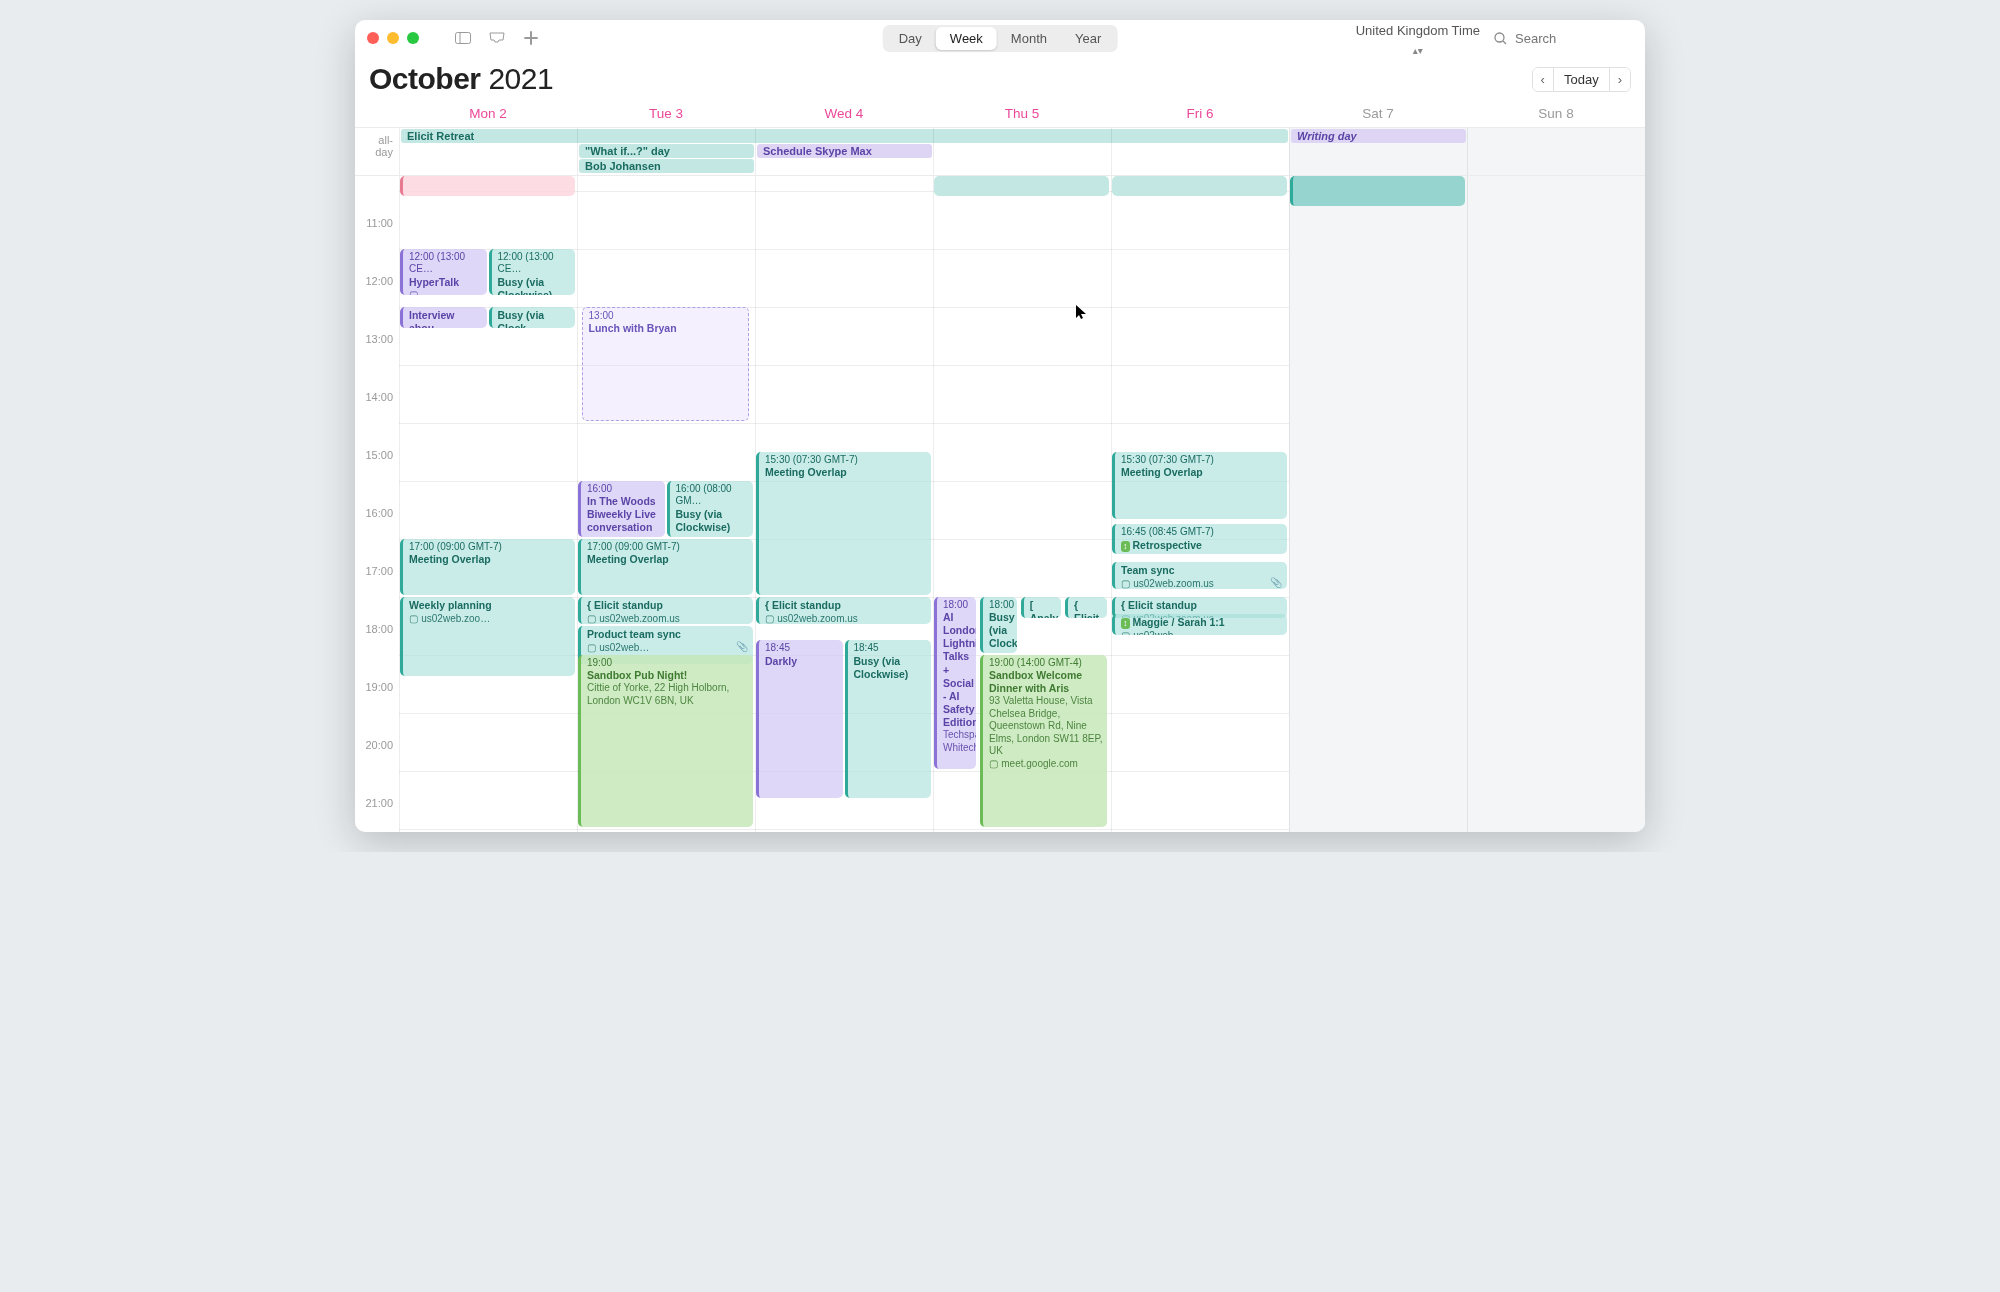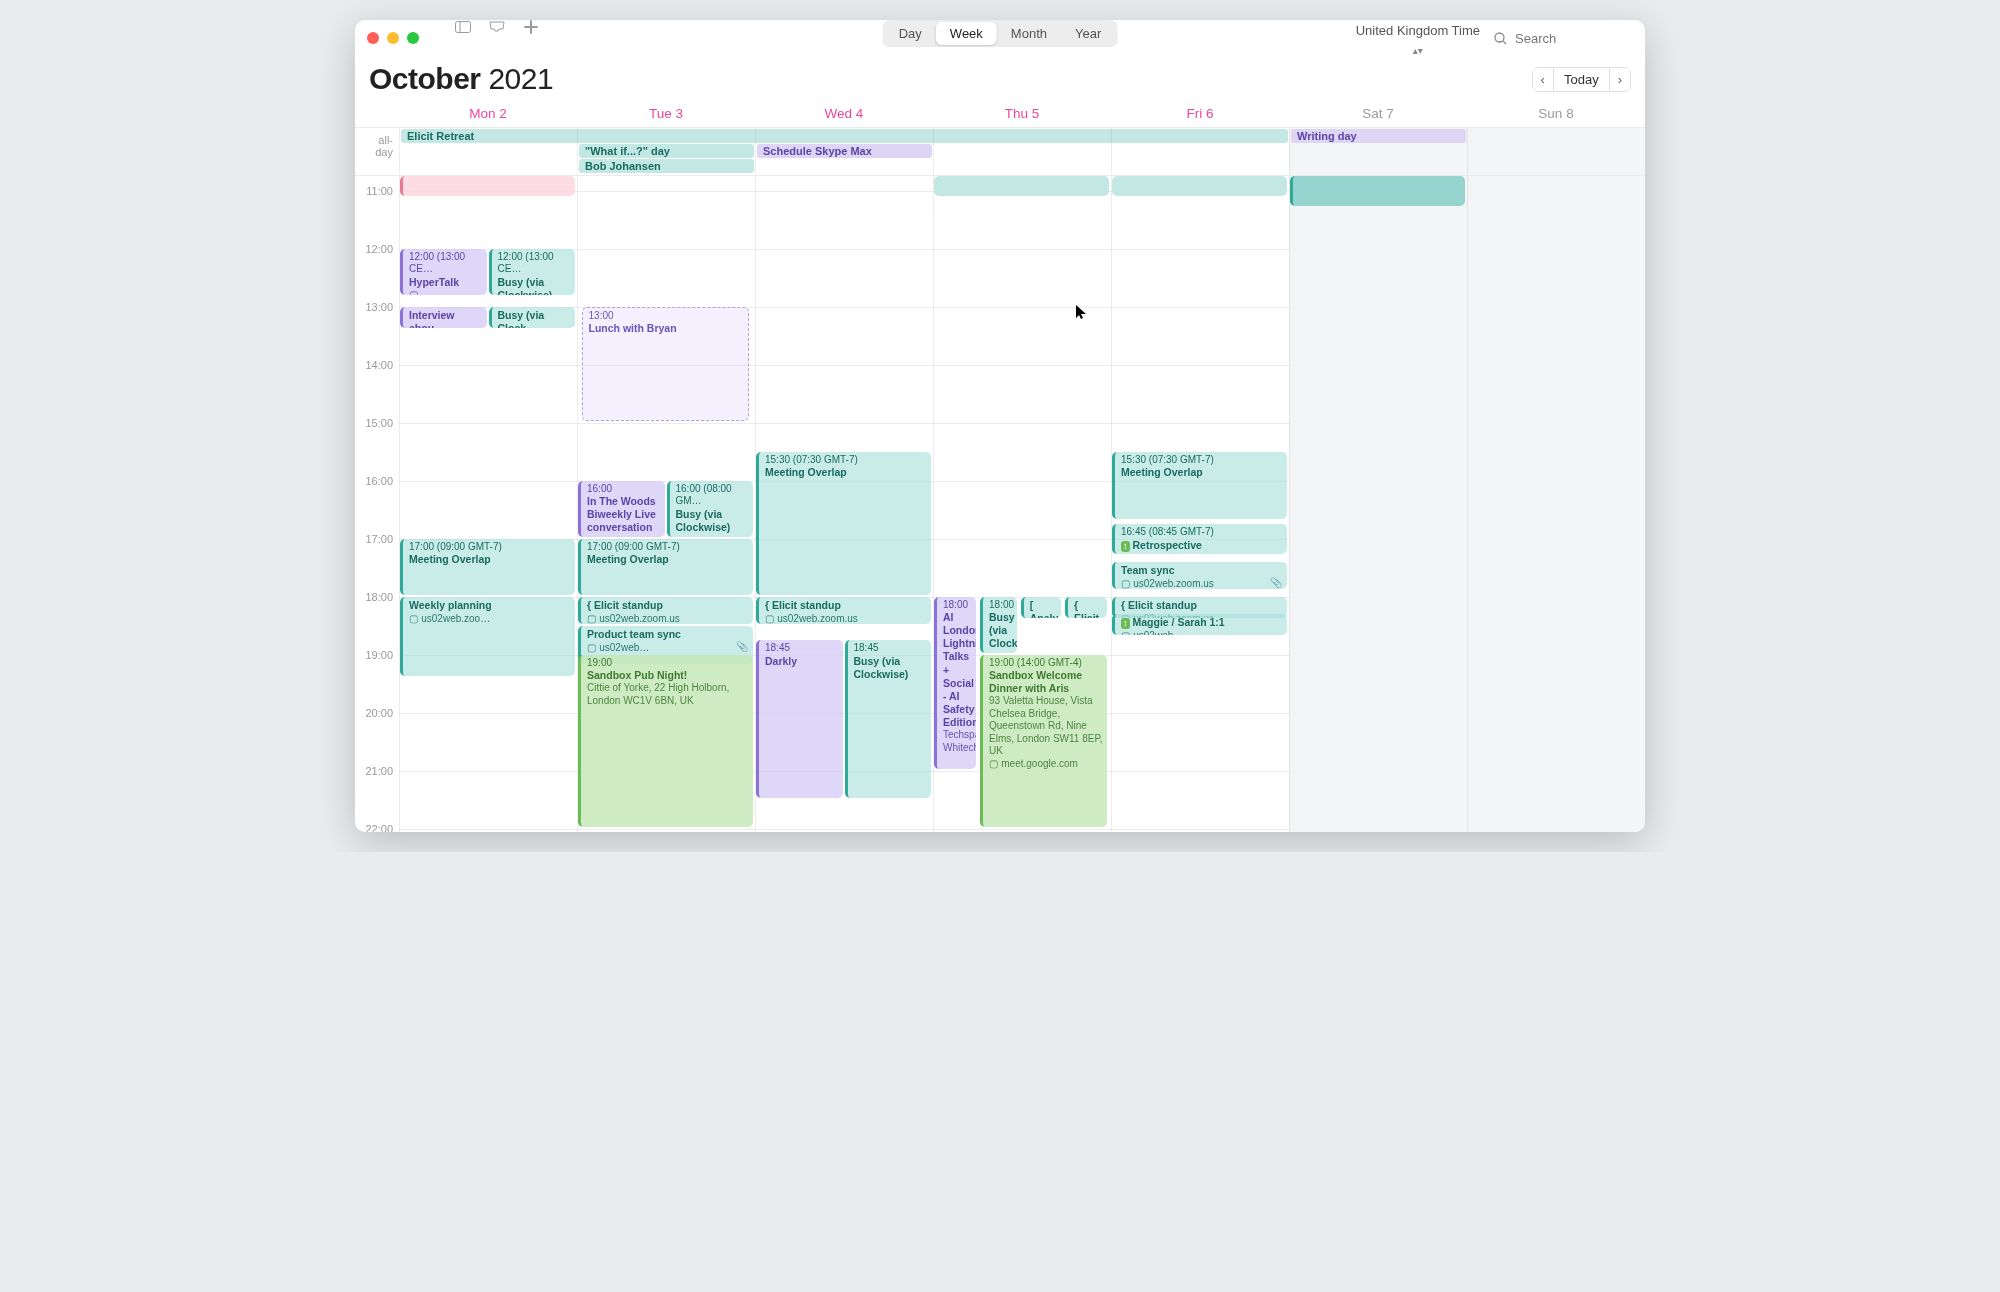--- a/index.html
+++ b/index.html
@@ -28,20 +28,21 @@
     border-radius: 10px;
     box-shadow: 0 10px 40px rgba(0,0,0,0.2);
     overflow: hidden;
     display: flex;
     flex-direction: column;
   }
   
   .titlebar {
     height: 36px;
     display: flex;
+    align-items: center;
     padding: 0 12px;
     gap: 18px;
     position: relative;
   }
   .traffic { display: flex; gap: 8px; align-items: center; }
   .traffic span { width: 12px; height: 12px; border-radius: 50%; display:block; }
   .dot-red    { background:#ff5f57; }
   .dot-yellow { background:#febc2e; }
   .dot-green  { background:#28c840; }
   .tb-icons { display:flex; gap:18px; margin-left: 18px; color:#9a9a9a; }
@@ -153,21 +154,21 @@
     font-size: 11px;
     color: #999;
     text-align:right;
     padding: 6px 6px;
   }
   .allday .col {
     border-left: 1px solid var(--gridline);
     min-height: 46px;
     position: relative;
   }
-  .allday .col.weekend { background: var(--weekend-bg); }
+  .allday .col.weekend { background: var(--weekend-bg); font-style: italic; }
   .ad-event {
     position:absolute;
     height: 14px;
     border-radius: 3px;
     padding: 1px 6px;
     font-size: 11px;
     font-weight: 600;
     white-space: nowrap;
     overflow: hidden;
     text-overflow: ellipsis;
@@ -187,20 +188,21 @@
   }
   .gutter {
     position:relative;
   }
   .hourlbl {
     position:absolute;
     right: 6px;
     font-size: 11px;
     color: #999;
     transform: translateY(-50%);
+    margin-top: 32px;
   }
   .daycol {
     position:relative;
     border-left: 1px solid var(--gridline);
   }
   .daycol.weekend { background: var(--weekend-bg); }
   .hline {
     position:absolute;
     left: 44px;
     right: 0;

